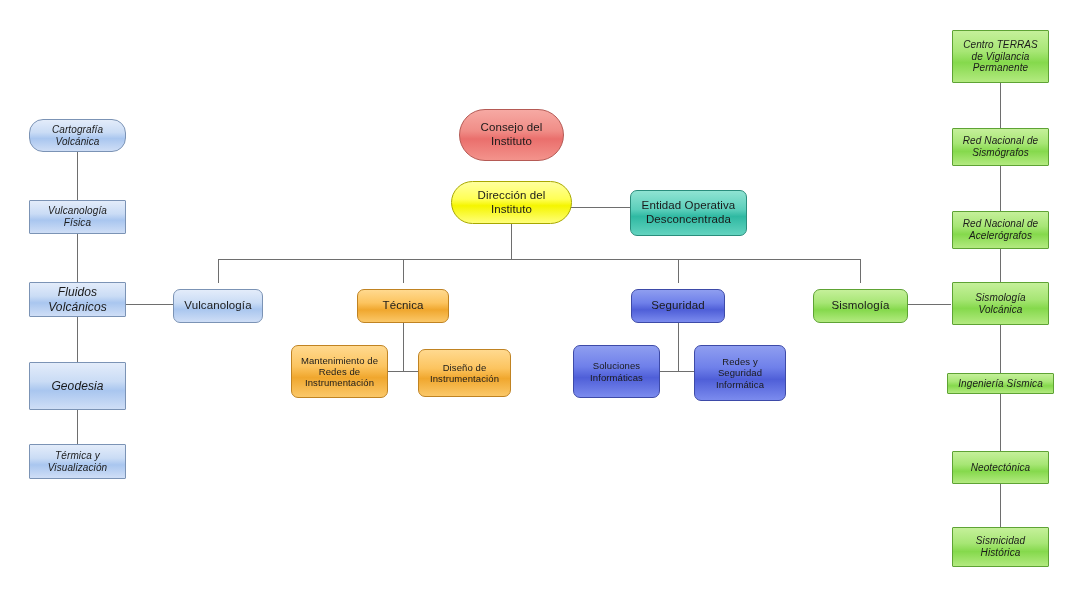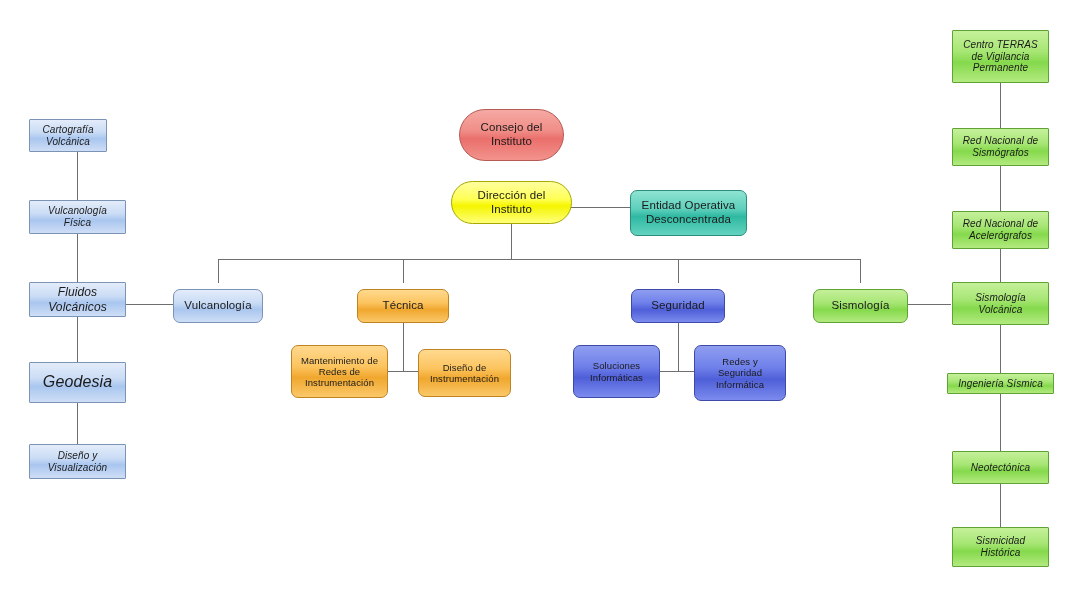--- a/index.html
+++ b/index.html
@@ -124,32 +124,32 @@
 Desconcentrada</div>
 
   <div class="node rounded p-blue-light" style="left:173px; top:283px; width:90px; height:34px; font-size:11.5px;">Vulcanología</div>
 
   <div class="node rounded p-orange" style="left:357px; top:283px; width:92px; height:34px; font-size:11.5px;">Técnica</div>
 
   <div class="node rounded p-blue-strong" style="left:631px; top:283px; width:94px; height:34px; font-size:11.5px;">Seguridad</div>
 
   <div class="node rounded p-green" style="left:813px; top:283px; width:95px; height:34px; font-size:11.5px;">Sismología</div>
 
-  <div class="node sq p-blue-light" style="left:29px; top:119px; width:78px; height:33px; font-size:10px;">Cartografía
+  <div class="node sq p-blue-light" style="left:29px; top:119px; width:97px; height:33px; font-size:10px;border-radius:14px;">Cartografía
 Volcánica</div>
 
   <div class="node sq p-blue-light" style="left:29px; top:200px; width:97px; height:34px; font-size:10px;">Vulcanología
 Física</div>
 
   <div class="node sq p-blue-light" style="left:29px; top:282px; width:97px; height:35px; font-size:12px;">Fluidos
 Volcánicos</div>
 
-  <div class="node sq p-blue-light" style="left:29px; top:362px; width:97px; height:41px; font-size:16px;">Geodesia</div>
+  <div class="node sq p-blue-light" style="left:29px; top:362px; width:97px; height:48px; font-size:12px;">Geodesia</div>
 
-  <div class="node sq p-blue-light" style="left:29px; top:444px; width:97px; height:35px; font-size:10px;">Diseño y
+  <div class="node sq p-blue-light" style="left:29px; top:444px; width:97px; height:35px; font-size:10px;">Térmica y
 Visualización</div>
 
   <div class="node rounded p-orange" style="left:291px; top:339px; width:97px; height:53px; font-size:9.5px;">Mantenimiento de
 Redes de
 Instrumentación</div>
 
   <div class="node rounded p-orange" style="left:418px; top:343px; width:93px; height:48px; font-size:9.5px;">Diseño de
 Instrumentación</div>
 
   <div class="node rounded p-blue-strong" style="left:573px; top:339px; width:87px; height:53px; font-size:9.5px;">Soluciones

